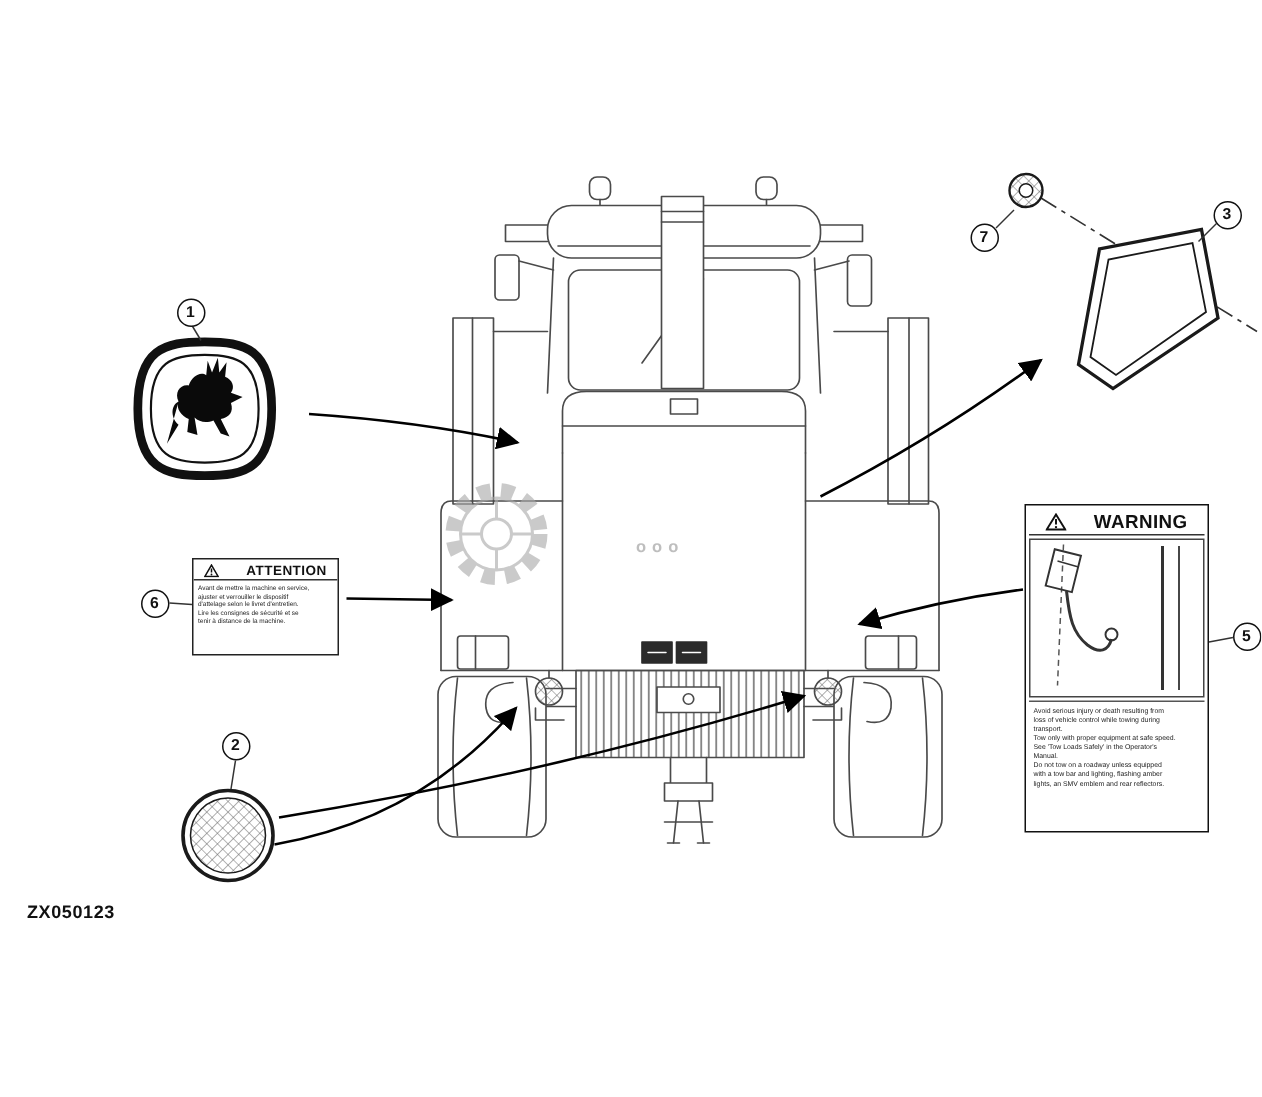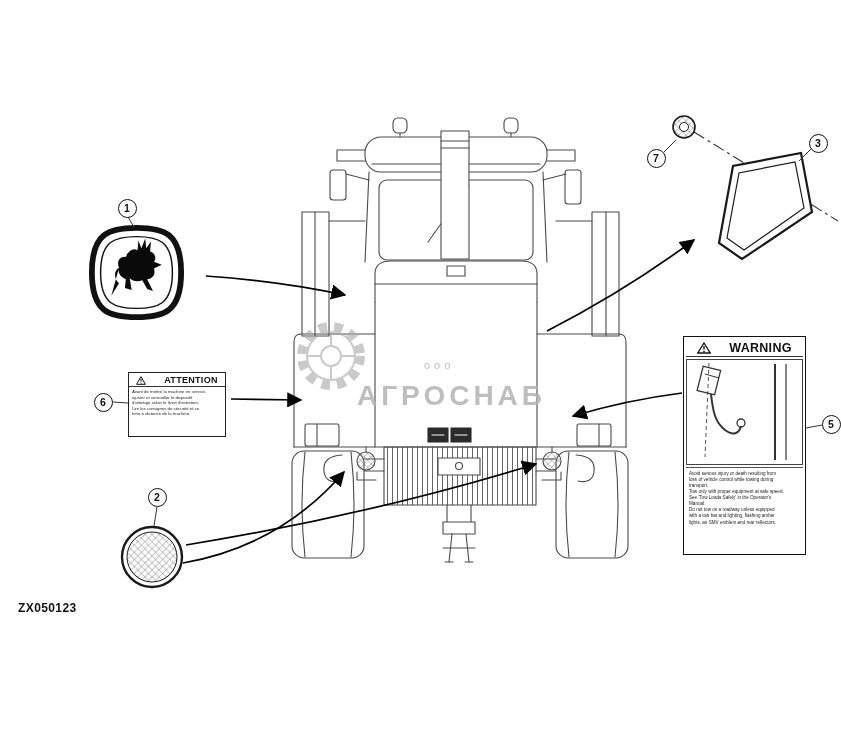--- a/index.html
+++ b/index.html
@@ -32,21 +32,21 @@
   .attention-label .label-header { font-size:9px;  font-weight:bold; letter-spacing:.3px; }
   .warning-label   .label-header { font-size:12.5px; font-weight:bold; letter-spacing:.3px; }
 
   .label-text { padding:2px 3px; color:#222; }
   .attention-label .label-text { font-size:4.3px; line-height:1.3; }
   .warning-label   .label-text { font-size:4.6px; line-height:1.32; border-top:1px solid #555; margin-top:2px; padding-top:3px; }
 
   .illo-frame { margin-top:2px; border:1px solid #444; display:block; }
 
   
-  .wm-text { position:absolute; z-index:2; color:#b3b3b3; opacity:.85; }
+  .wm-text { position:absolute; z-index:2; color:#b3b3b3; opacity:.85;font-weight:bold; }
   .wm-prefix { left:424px; top:359px; font-size:11px; letter-spacing:4px; }
   .wm-name   { left:357px; top:380px; font-size:28px; font-weight:bold; letter-spacing:4px; }
 
   .drawing-number {
     position:absolute; left:18px; top:601px; font-size:12px; font-weight:bold;
     letter-spacing:.4px; z-index:6;
   }
 </style>
 </head>
 <body>
@@ -196,21 +196,20 @@
       <path d="M128,217 L134,227"></path>
       <path d="M113,402 L128,403"></path>
       <path d="M157,507 L154,526"></path>
       <path d="M664,152 L676,140"></path>
       <path d="M811,149 L799,161"></path>
       <path d="M822,425 L806,428"></path>
     </g>
   </svg>
 
   <div class="wm-text wm-prefix">ооо</div>
-  <div class="wm-text wm-name">АГРОСНАБ</div>
 
   <div class="decal attention-label">
     <div class="label-header">
       <svg width="10" height="9">
         <path d="M5,0.7 L9.4,8.3 L0.6,8.3 Z" fill="none" stroke="#111" stroke-width="1"></path>
         <line x1="5" y1="3" x2="5" y2="5.6" stroke="#111" stroke-width="1"></line>
         <circle cx="5" cy="7" r="0.6" fill="#111"></circle>
       </svg>
       <span>ATTENTION</span>
     </div>

